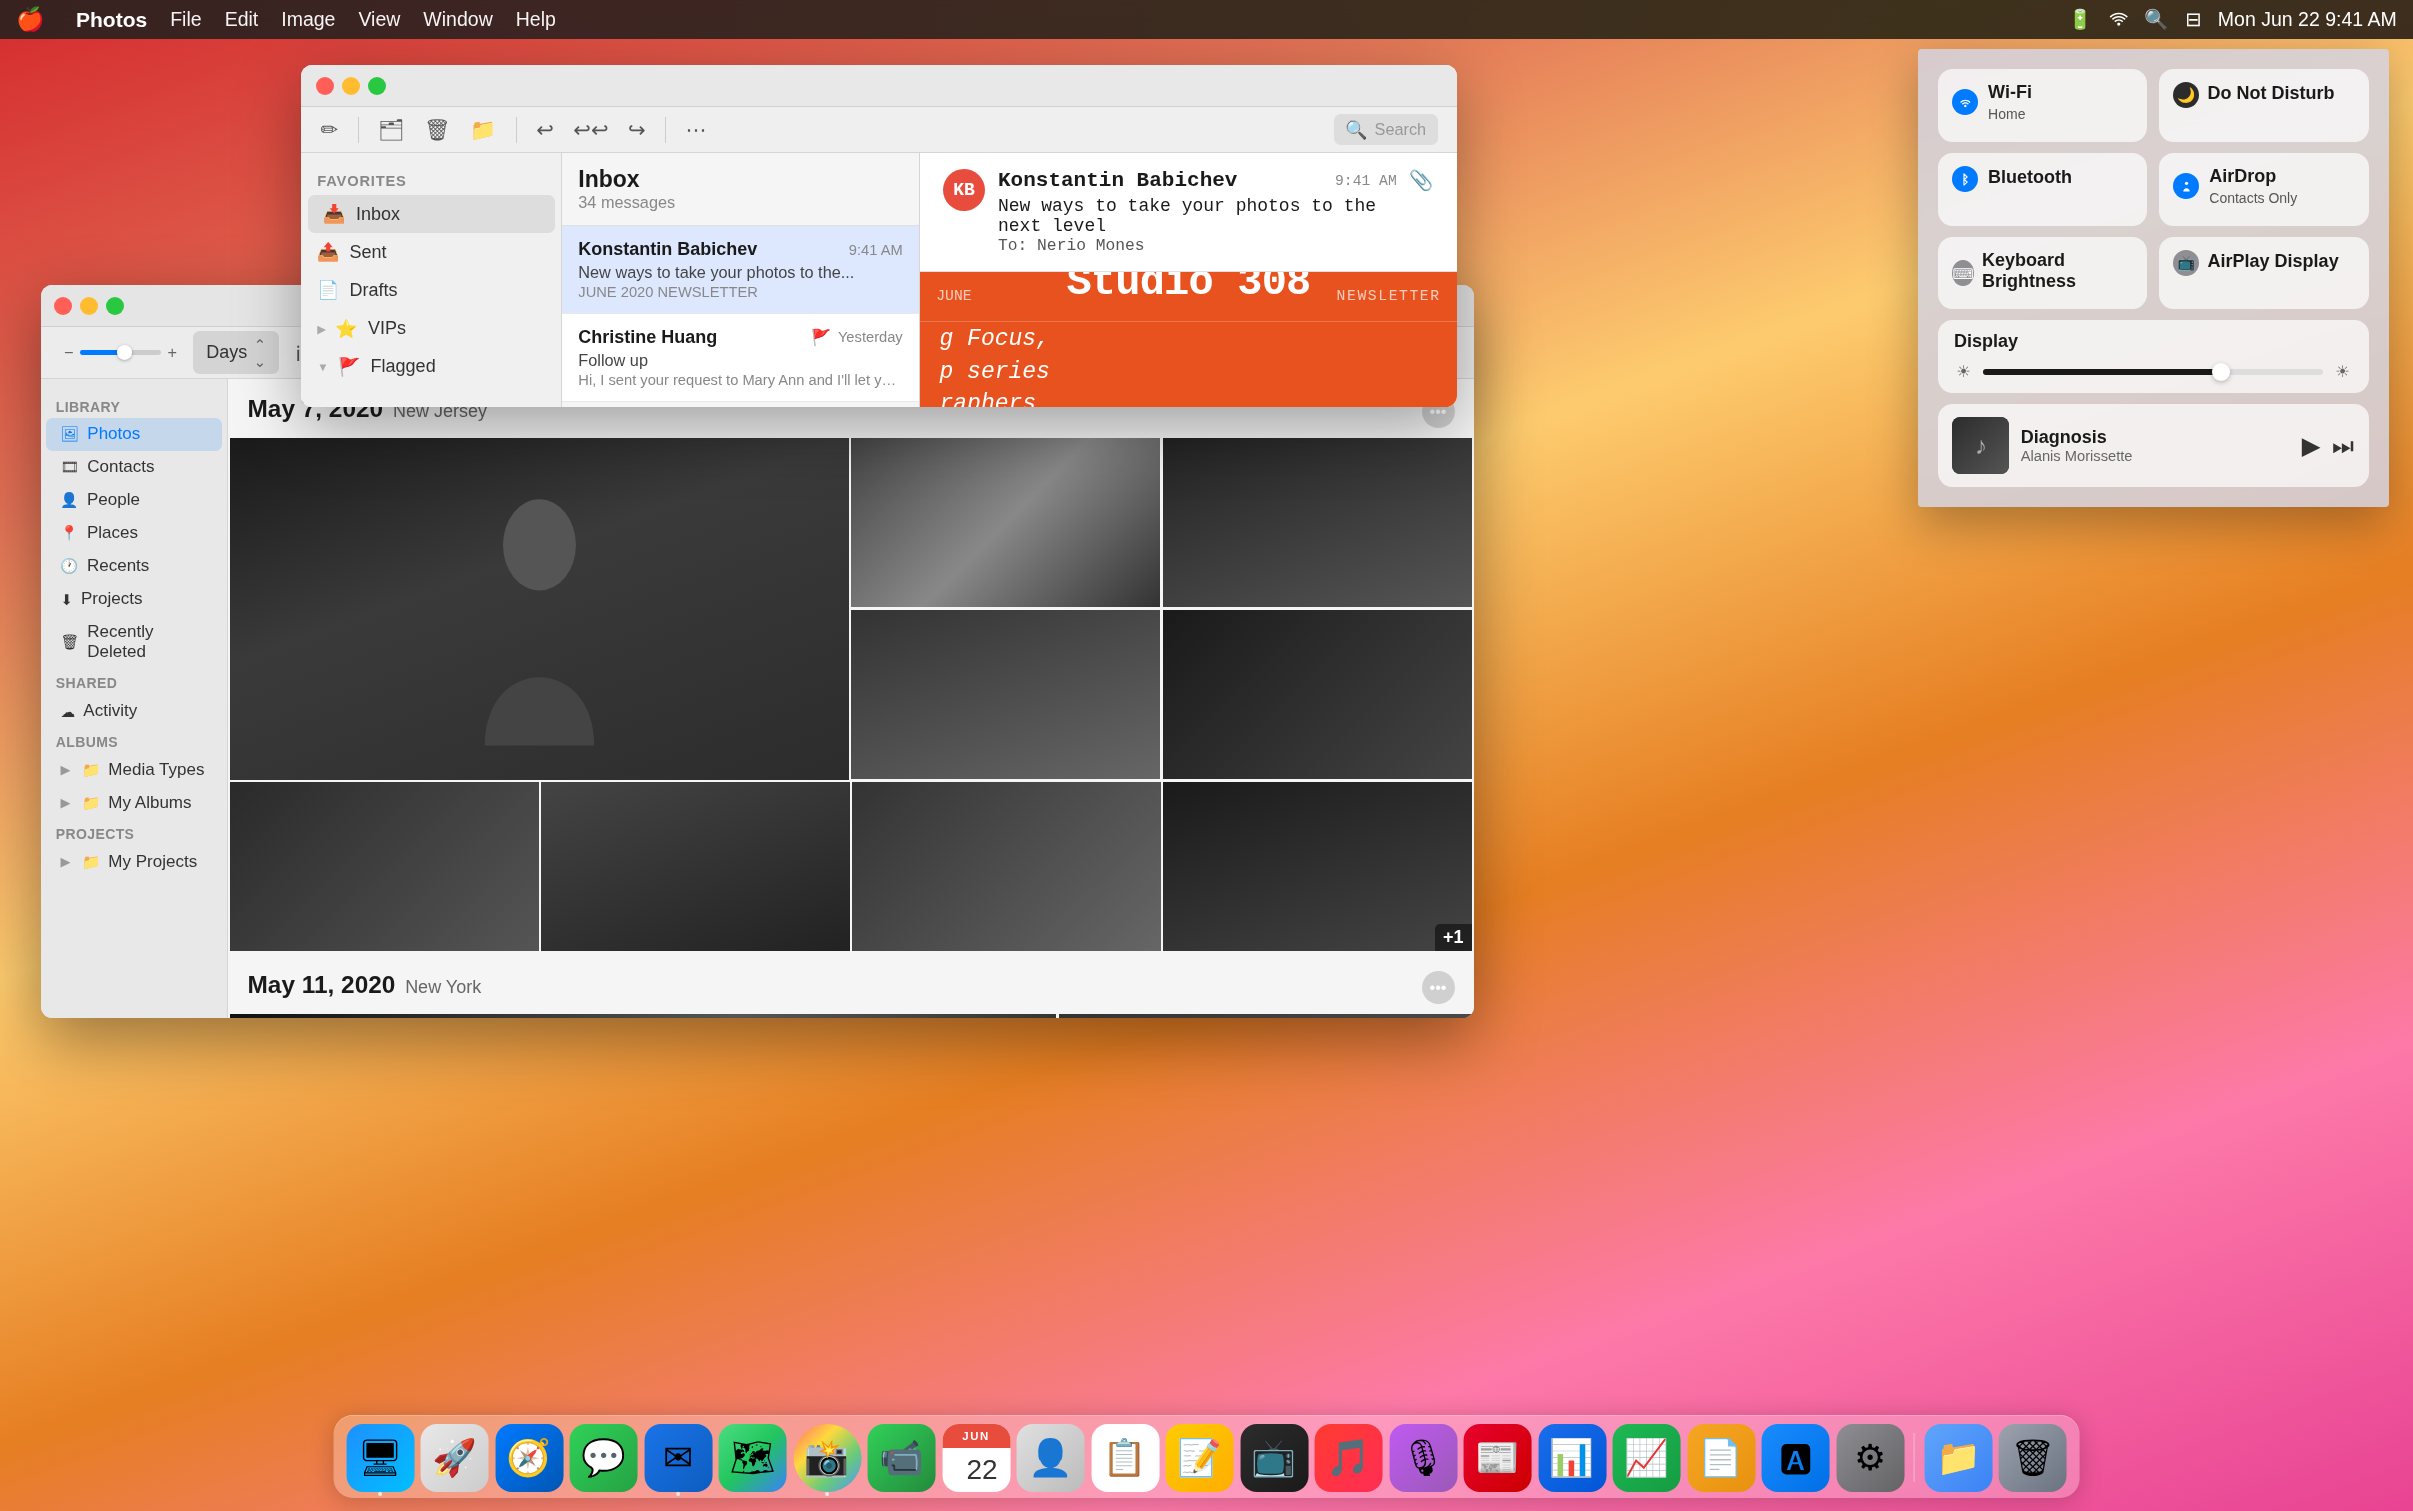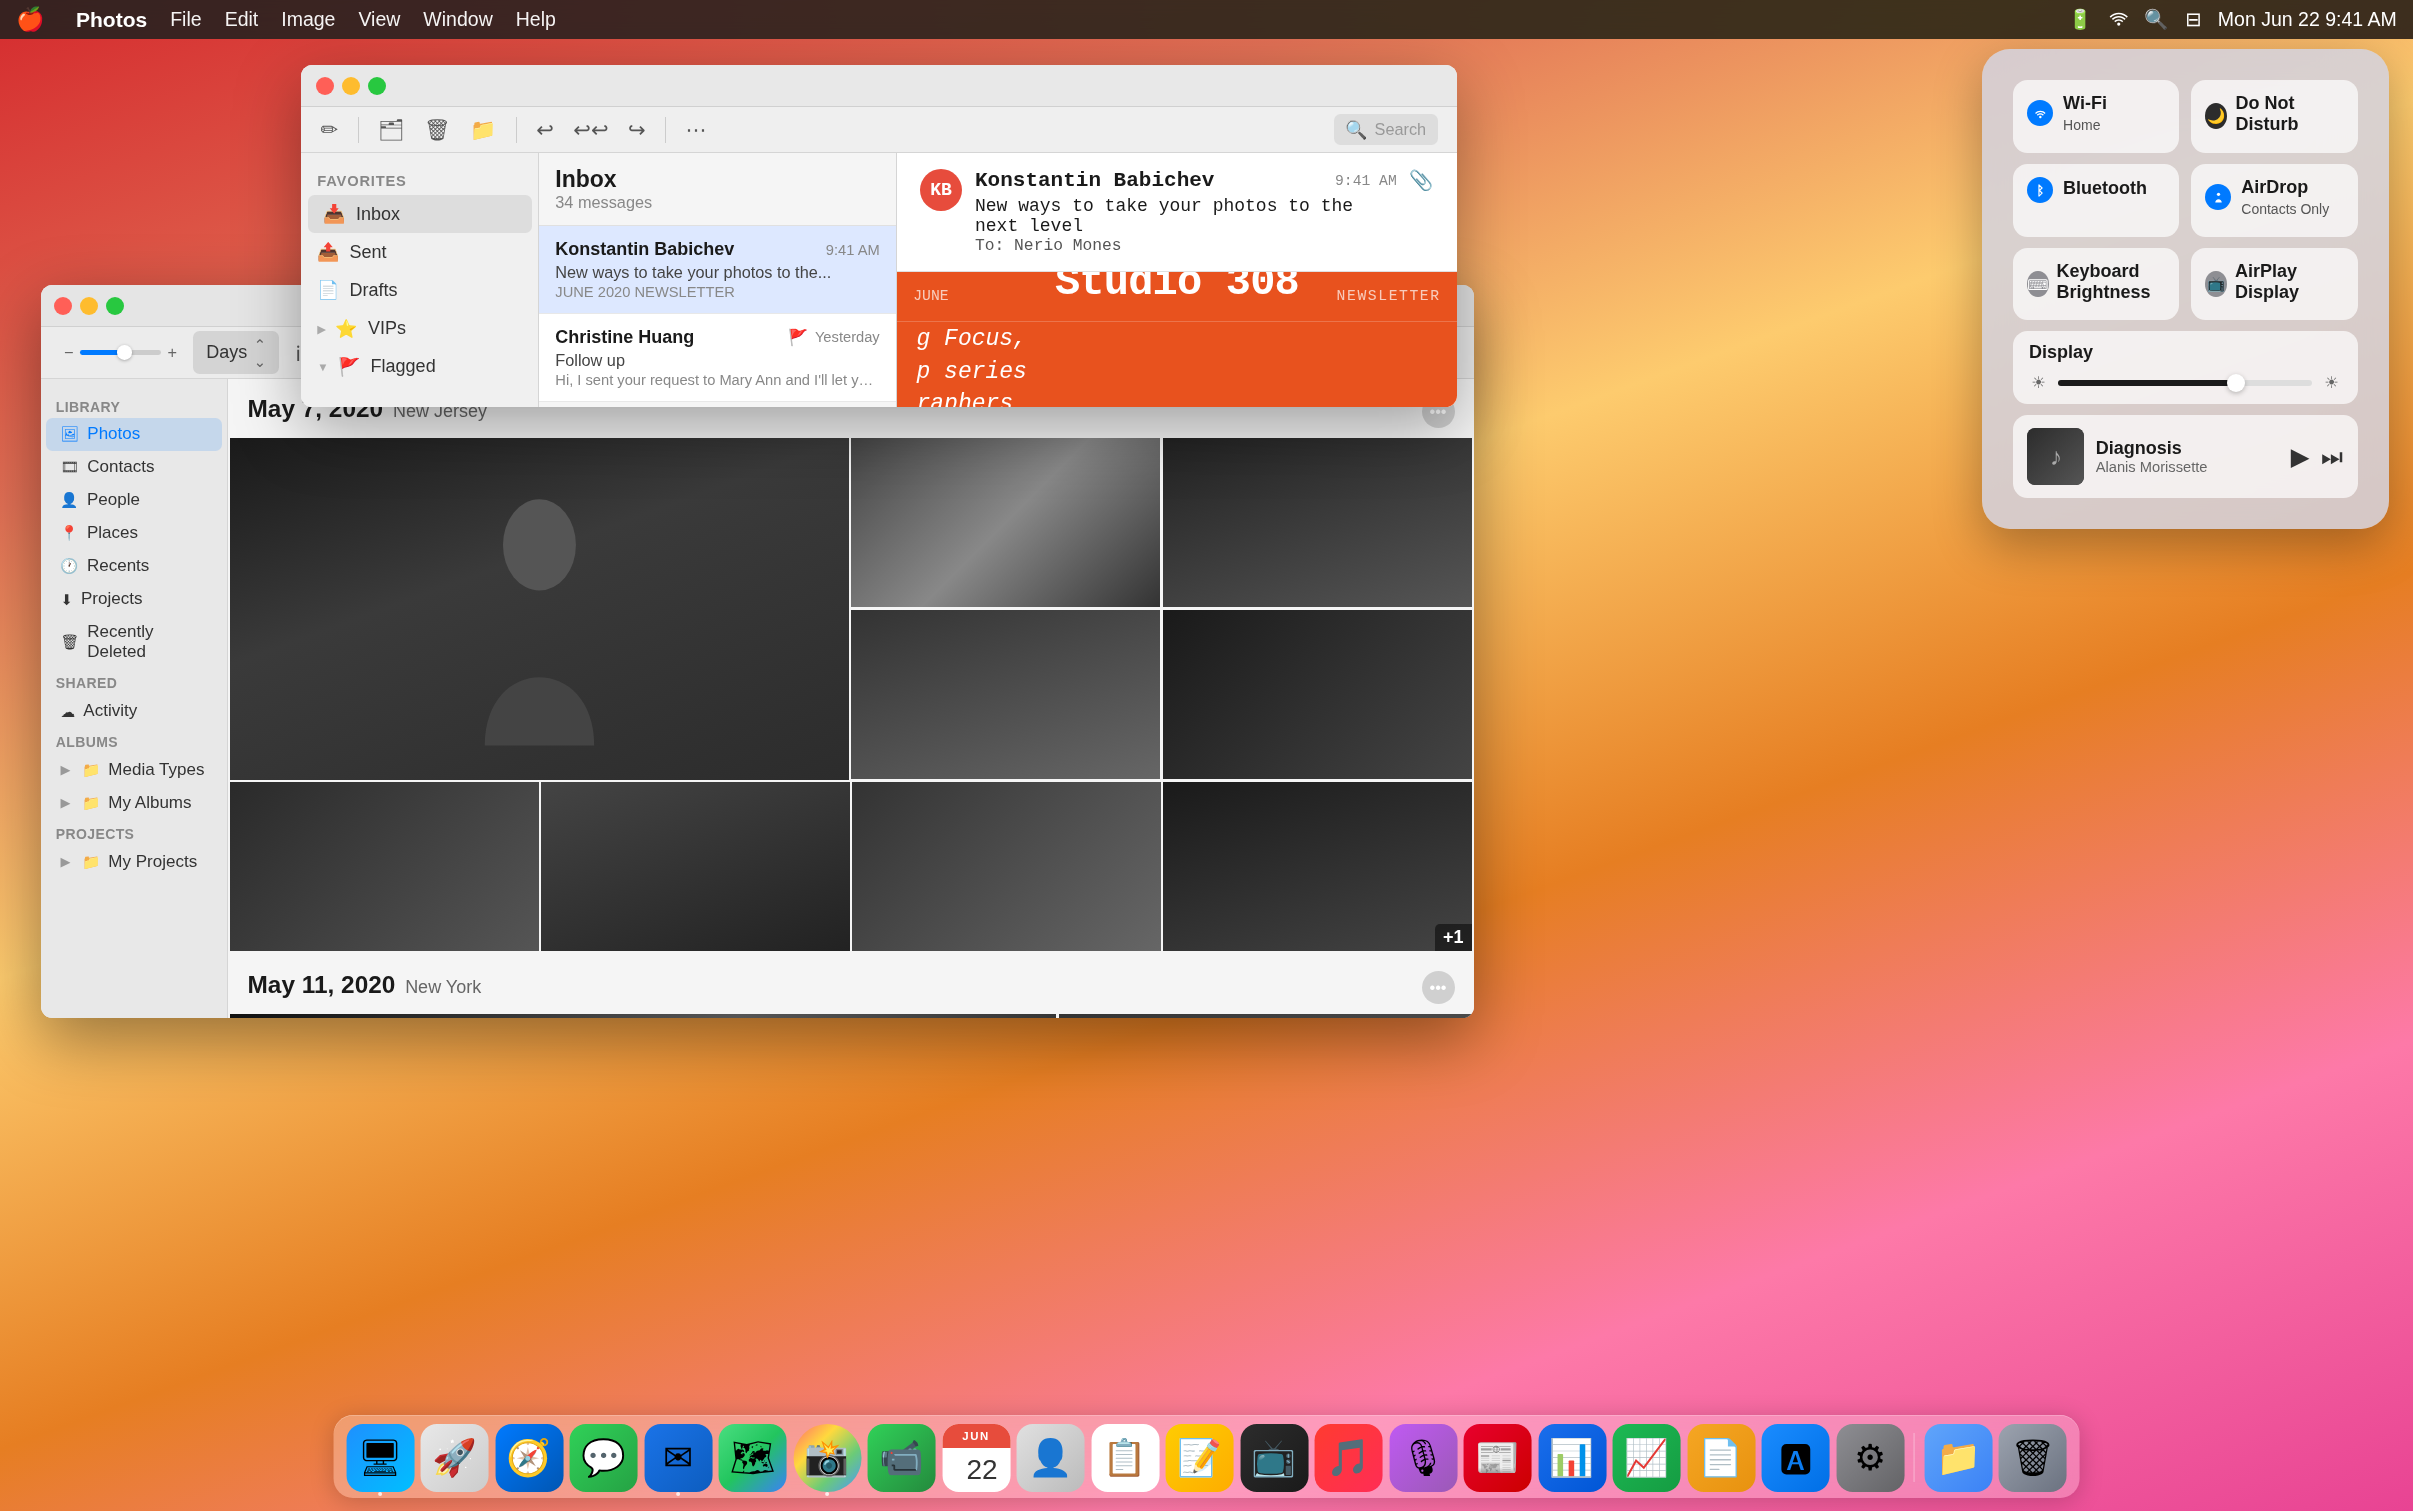--- a/index.html
+++ b/index.html
@@ -56,25 +56,25 @@
       position: absolute;
       top: 39px; left: 0; right: 0; bottom: 0;
       background: linear-gradient(160deg, #d63031 0%, #e17055 20%, #fdcb6e 40%, #e67e22 60%, #fd79a8 80%, #e84393 100%);
     }
 
     
     .control-center {
       position: absolute;
       top: 49px;
       right: 24.4px;
-      width: 407px;
+      width: 471px;
       background: rgba(210, 210, 225, 0.85);
       backdrop-filter: blur(33px);
-      border-radius: 28px;
-      padding: 31px;
+      border-radius: 4px;
+      padding: 20px;
       z-index: 900;
       box-shadow: 0 16.3px 49px rgba(0,0,0,0.3);
     }
 
     
     .mail-window {
       position: absolute;
       top: 65px;
       left: 301px;
       width: 1156px;
@@ -129,21 +129,21 @@
       gap: 6.5px;
       font-size: 18px;
       color: #888;
     }
     .mail-content {
       display: flex;
       flex: 1;
       overflow: hidden;
     }
     .mail-sidebar {
-      width: 238px;
+      width: 261px;
       background: #f0f0f0;
       border-right: 0.8px solid #d5d5d5;
       padding: 13px 0;
     }
     .mail-sidebar-section {
       font-size: 14.7px;
       font-weight: 600;
       color: #888;
       padding: 6.5px 16.3px;
       text-transform: uppercase;

